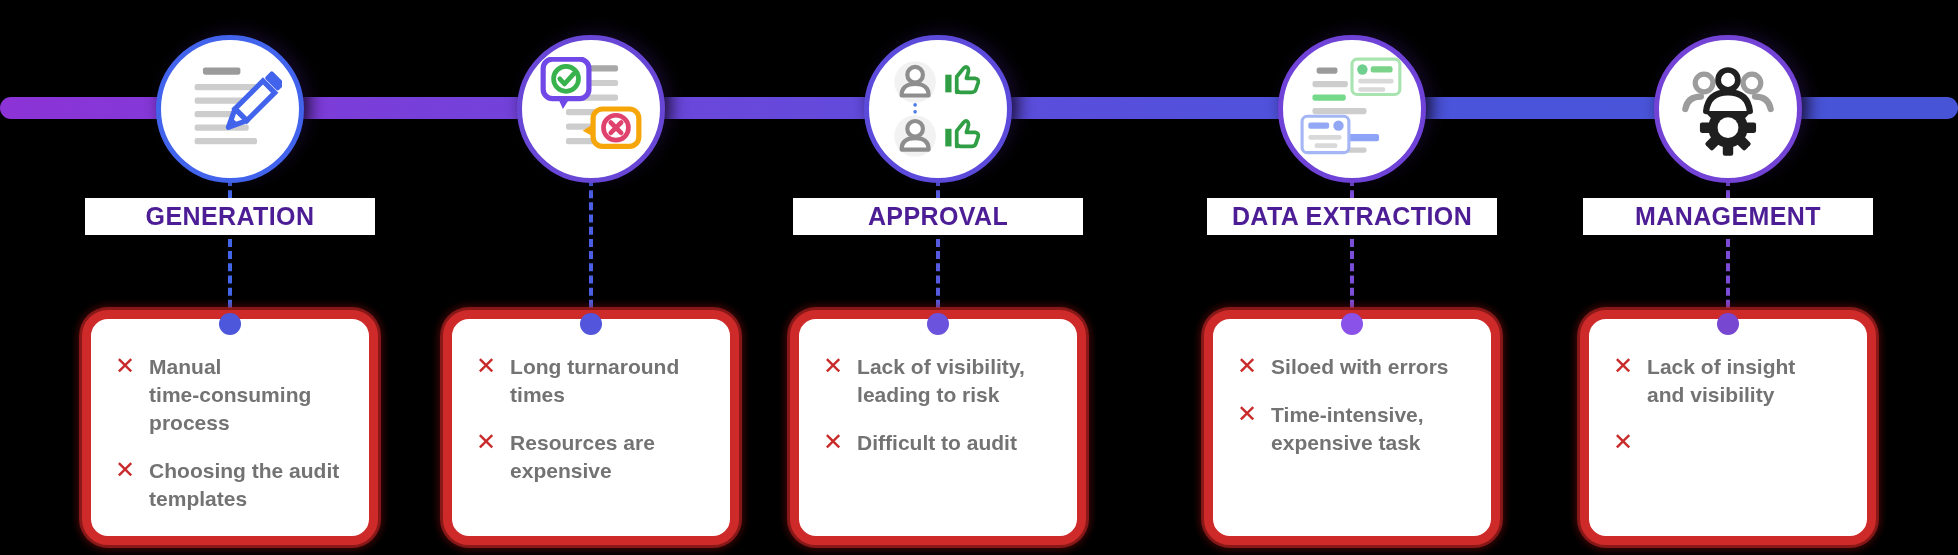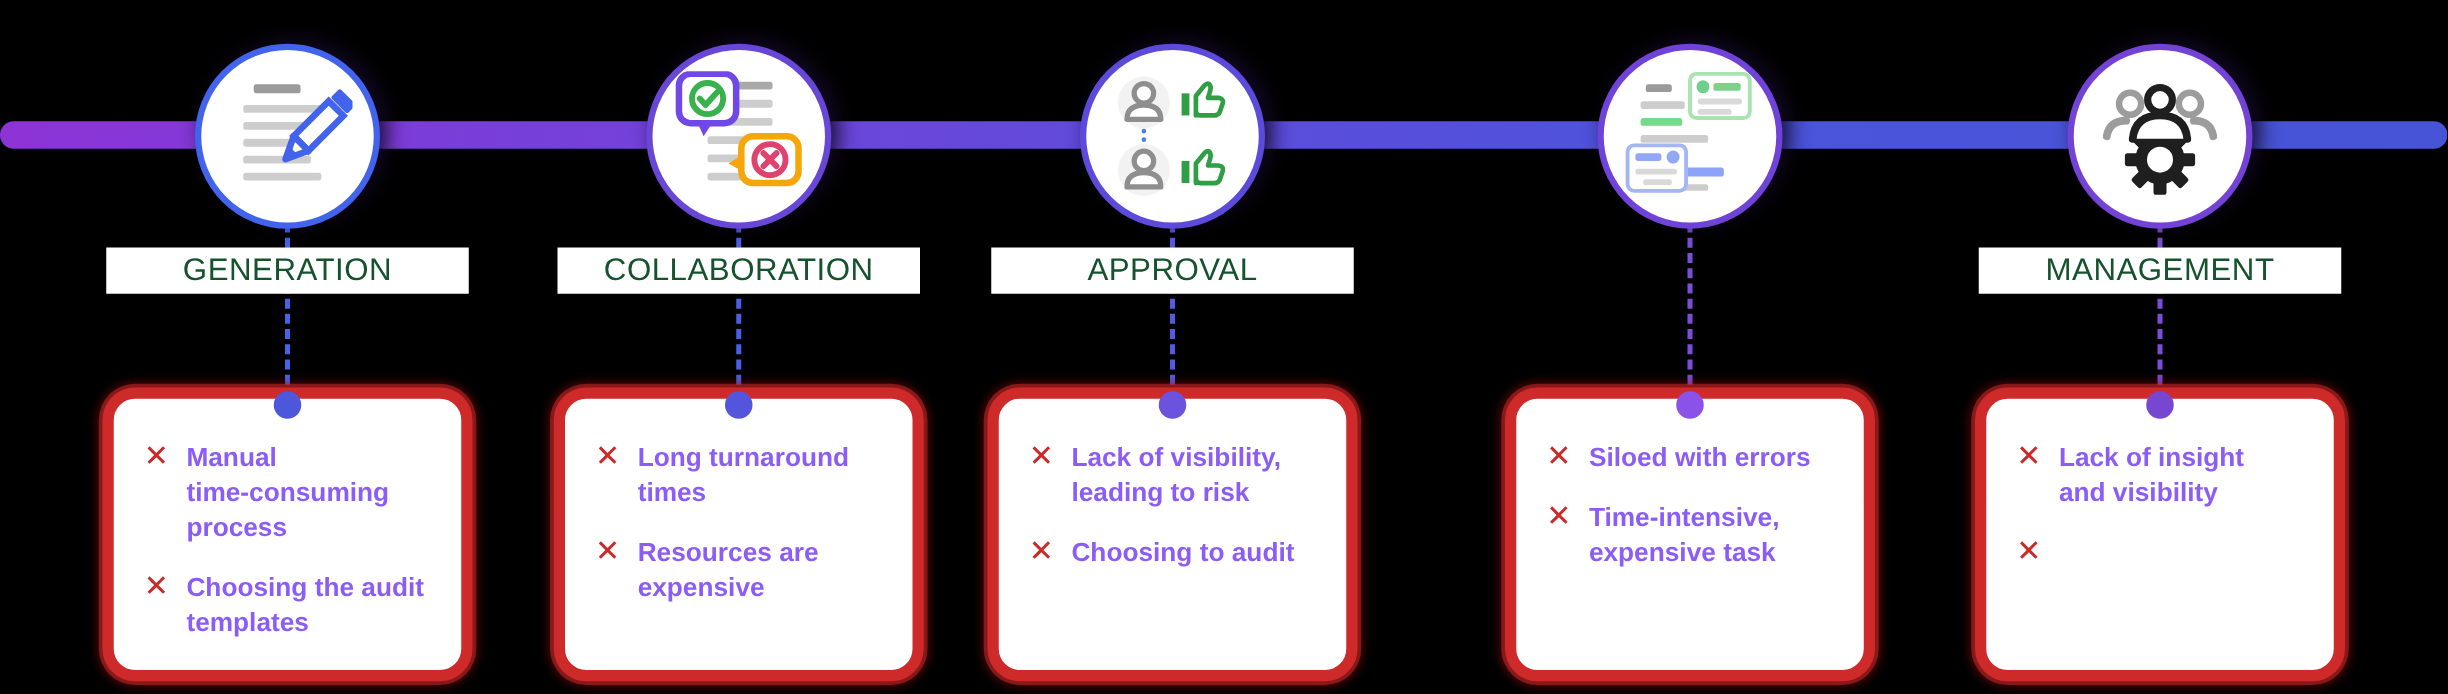--- a/index.html
+++ b/index.html
@@ -30,21 +30,21 @@
   .s0 .circle{border:5px solid #4263EB;}
   .s1 .circle{border:5px solid #6847D6;}
   .s2 .circle{border:5px solid #5C4BDB;}
   .s3 .circle{border:5px solid #6F42D8;}
   .s4 .circle{border:5px solid #7343D6;}
   .circle svg{width:104px;height:104px;}
 
   .stage-label{
     position:absolute;top:198px;left:5px;width:290px;height:37px;background:#fff;
     display:flex;align-items:center;justify-content:center;z-index:4;
-    font-size:25px;font-weight:400;letter-spacing:.4px;color:#14532d;
+    font-size:25px;font-weight:700;letter-spacing:.4px;color:#4c1d95;
   }
 
   .connector{
     position:absolute;top:178px;bottom:230px;left:148px;width:0;height:142px;
     border-left:4px dashed #4365E8;z-index:2;
   }
   .s0 .connector{border-color:#4365E8;}
   .s1 .connector{border-color:#4A5FE5;}
   .s2 .connector{border-color:#565ADF;}
   .s3 .connector{border-color:#7B4EDA;}
@@ -65,21 +65,21 @@
     background:#fff;border:9px solid #CF2A2A;border-radius:26px;z-index:5;
     box-shadow:0 0 0 3px rgba(206,40,40,.55),0 0 7px 5px rgba(140,15,15,.45);
     padding:34px 14px 10px 24px;
   }
   .issue{display:flex;align-items:flex-start;margin-bottom:20px;}
   .issue-x{
     flex:0 0 auto;color:#C92A2A;font-size:24px;font-weight:700;line-height:26px;
     margin-right:14px;
   }
   .issue-text{
-    color:#8b5cf6;font-size:21px;font-weight:700;line-height:28px;white-space:pre-line;
+    color:#737373;font-size:21px;font-weight:700;line-height:28px;white-space:pre-line;
   }
 </style>
 </head>
 <body>
 
 <div class="canvas">
 
   <div class="timeline"></div>
 
   <div class="stage s0">
@@ -134,21 +134,20 @@
           <path d="M20 21 l4.5 5 L33.5 16" fill="none" stroke="#37B24D" stroke-width="4.5" stroke-linecap="round" stroke-linejoin="round"></path>
         </g>
         <g>
           <rect x="52" y="50" width="44" height="36" rx="9" fill="#fff" stroke="#F6A609" stroke-width="5"></rect>
           <path d="M53 64 L42 71 L53 77 Z" fill="#F6A609"></path>
           <circle cx="74" cy="68" r="12" fill="#fff" stroke="#E0426E" stroke-width="4.5"></circle>
           <path d="M69 63 l10 10 M79 63 l-10 10" stroke="#E0426E" stroke-width="4.5" stroke-linecap="round"></path>
         </g>
       </svg>
     </div>
-    <div class="stage-label">COLLABORATION</div>
     <div class="dot"></div>
     <div class="issues-box">
       <div class="issue">
         <span class="issue-x">✕</span>
         <span class="issue-text">Long turnaround
 times</span>
       </div>
       <div class="issue">
         <span class="issue-x">✕</span>
         <span class="issue-text">Resources are
@@ -185,21 +184,21 @@
     <div class="stage-label">APPROVAL</div>
     <div class="dot"></div>
     <div class="issues-box">
       <div class="issue">
         <span class="issue-x">✕</span>
         <span class="issue-text">Lack of visibility,
 leading to risk</span>
       </div>
       <div class="issue">
         <span class="issue-x">✕</span>
-        <span class="issue-text">Choosing to audit</span>
+        <span class="issue-text">Difficult to audit</span>
       </div>
     </div>
   </div>
 
   <div class="stage s3">
     <div class="connector"></div>
     <div class="circle">
       <svg viewBox="0 0 100 100">
         <rect x="16" y="10" width="20" height="6" rx="2" fill="#9B9B9B"></rect>
         <rect x="12" y="23" width="34" height="6" rx="2" fill="#CDCDCD"></rect>
@@ -217,20 +216,21 @@
         </g>
         <g>
           <rect x="2" y="57" width="45" height="35" rx="5" fill="#fff" stroke="#A5B6F5" stroke-width="3"></rect>
           <rect x="8" y="63" width="20" height="6" rx="2" fill="#93A8F5"></rect>
           <circle cx="37" cy="66" r="5" fill="#93A8F5"></circle>
           <rect x="8" y="75" width="32" height="4.5" rx="2" fill="#D9D9D9"></rect>
           <rect x="14" y="83" width="22" height="4.5" rx="2" fill="#D9D9D9"></rect>
         </g>
       </svg>
     </div>
+    <div class="stage-label">DATA EXTRACTION</div>
     <div class="dot"></div>
     <div class="issues-box">
       <div class="issue">
         <span class="issue-x">✕</span>
         <span class="issue-text">Siloed with errors</span>
       </div>
       <div class="issue">
         <span class="issue-x">✕</span>
         <span class="issue-text">Time-intensive,
 expensive task</span>

